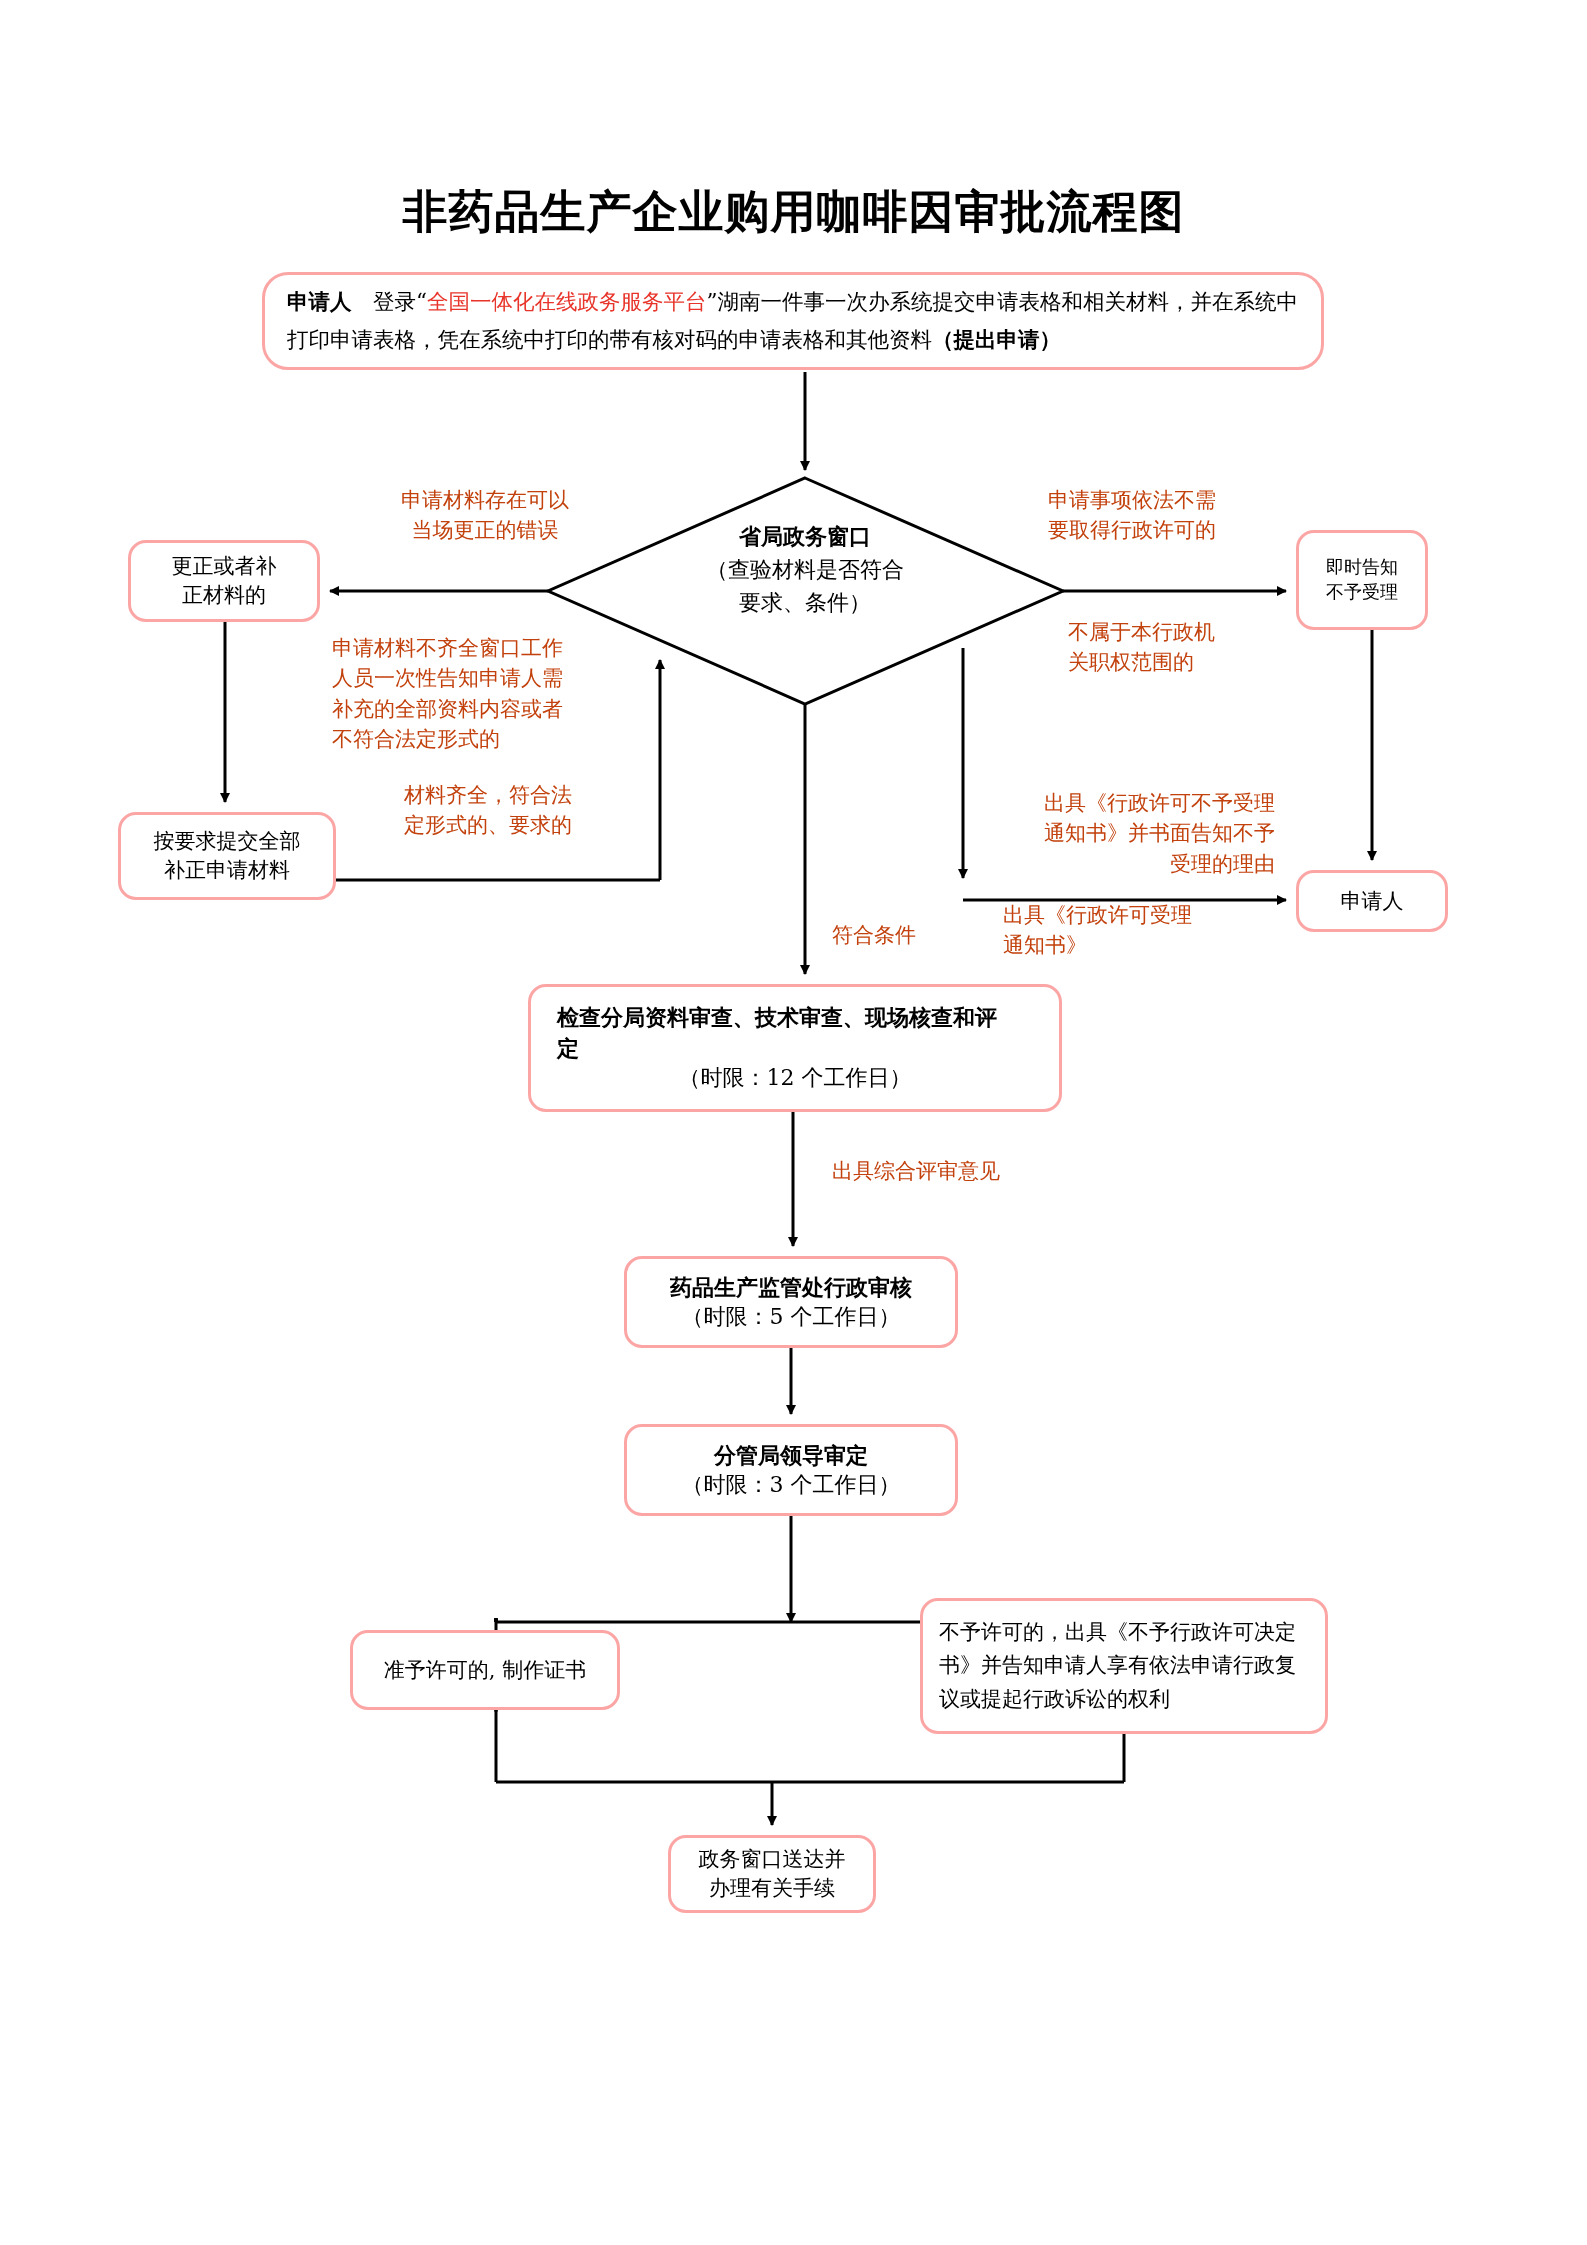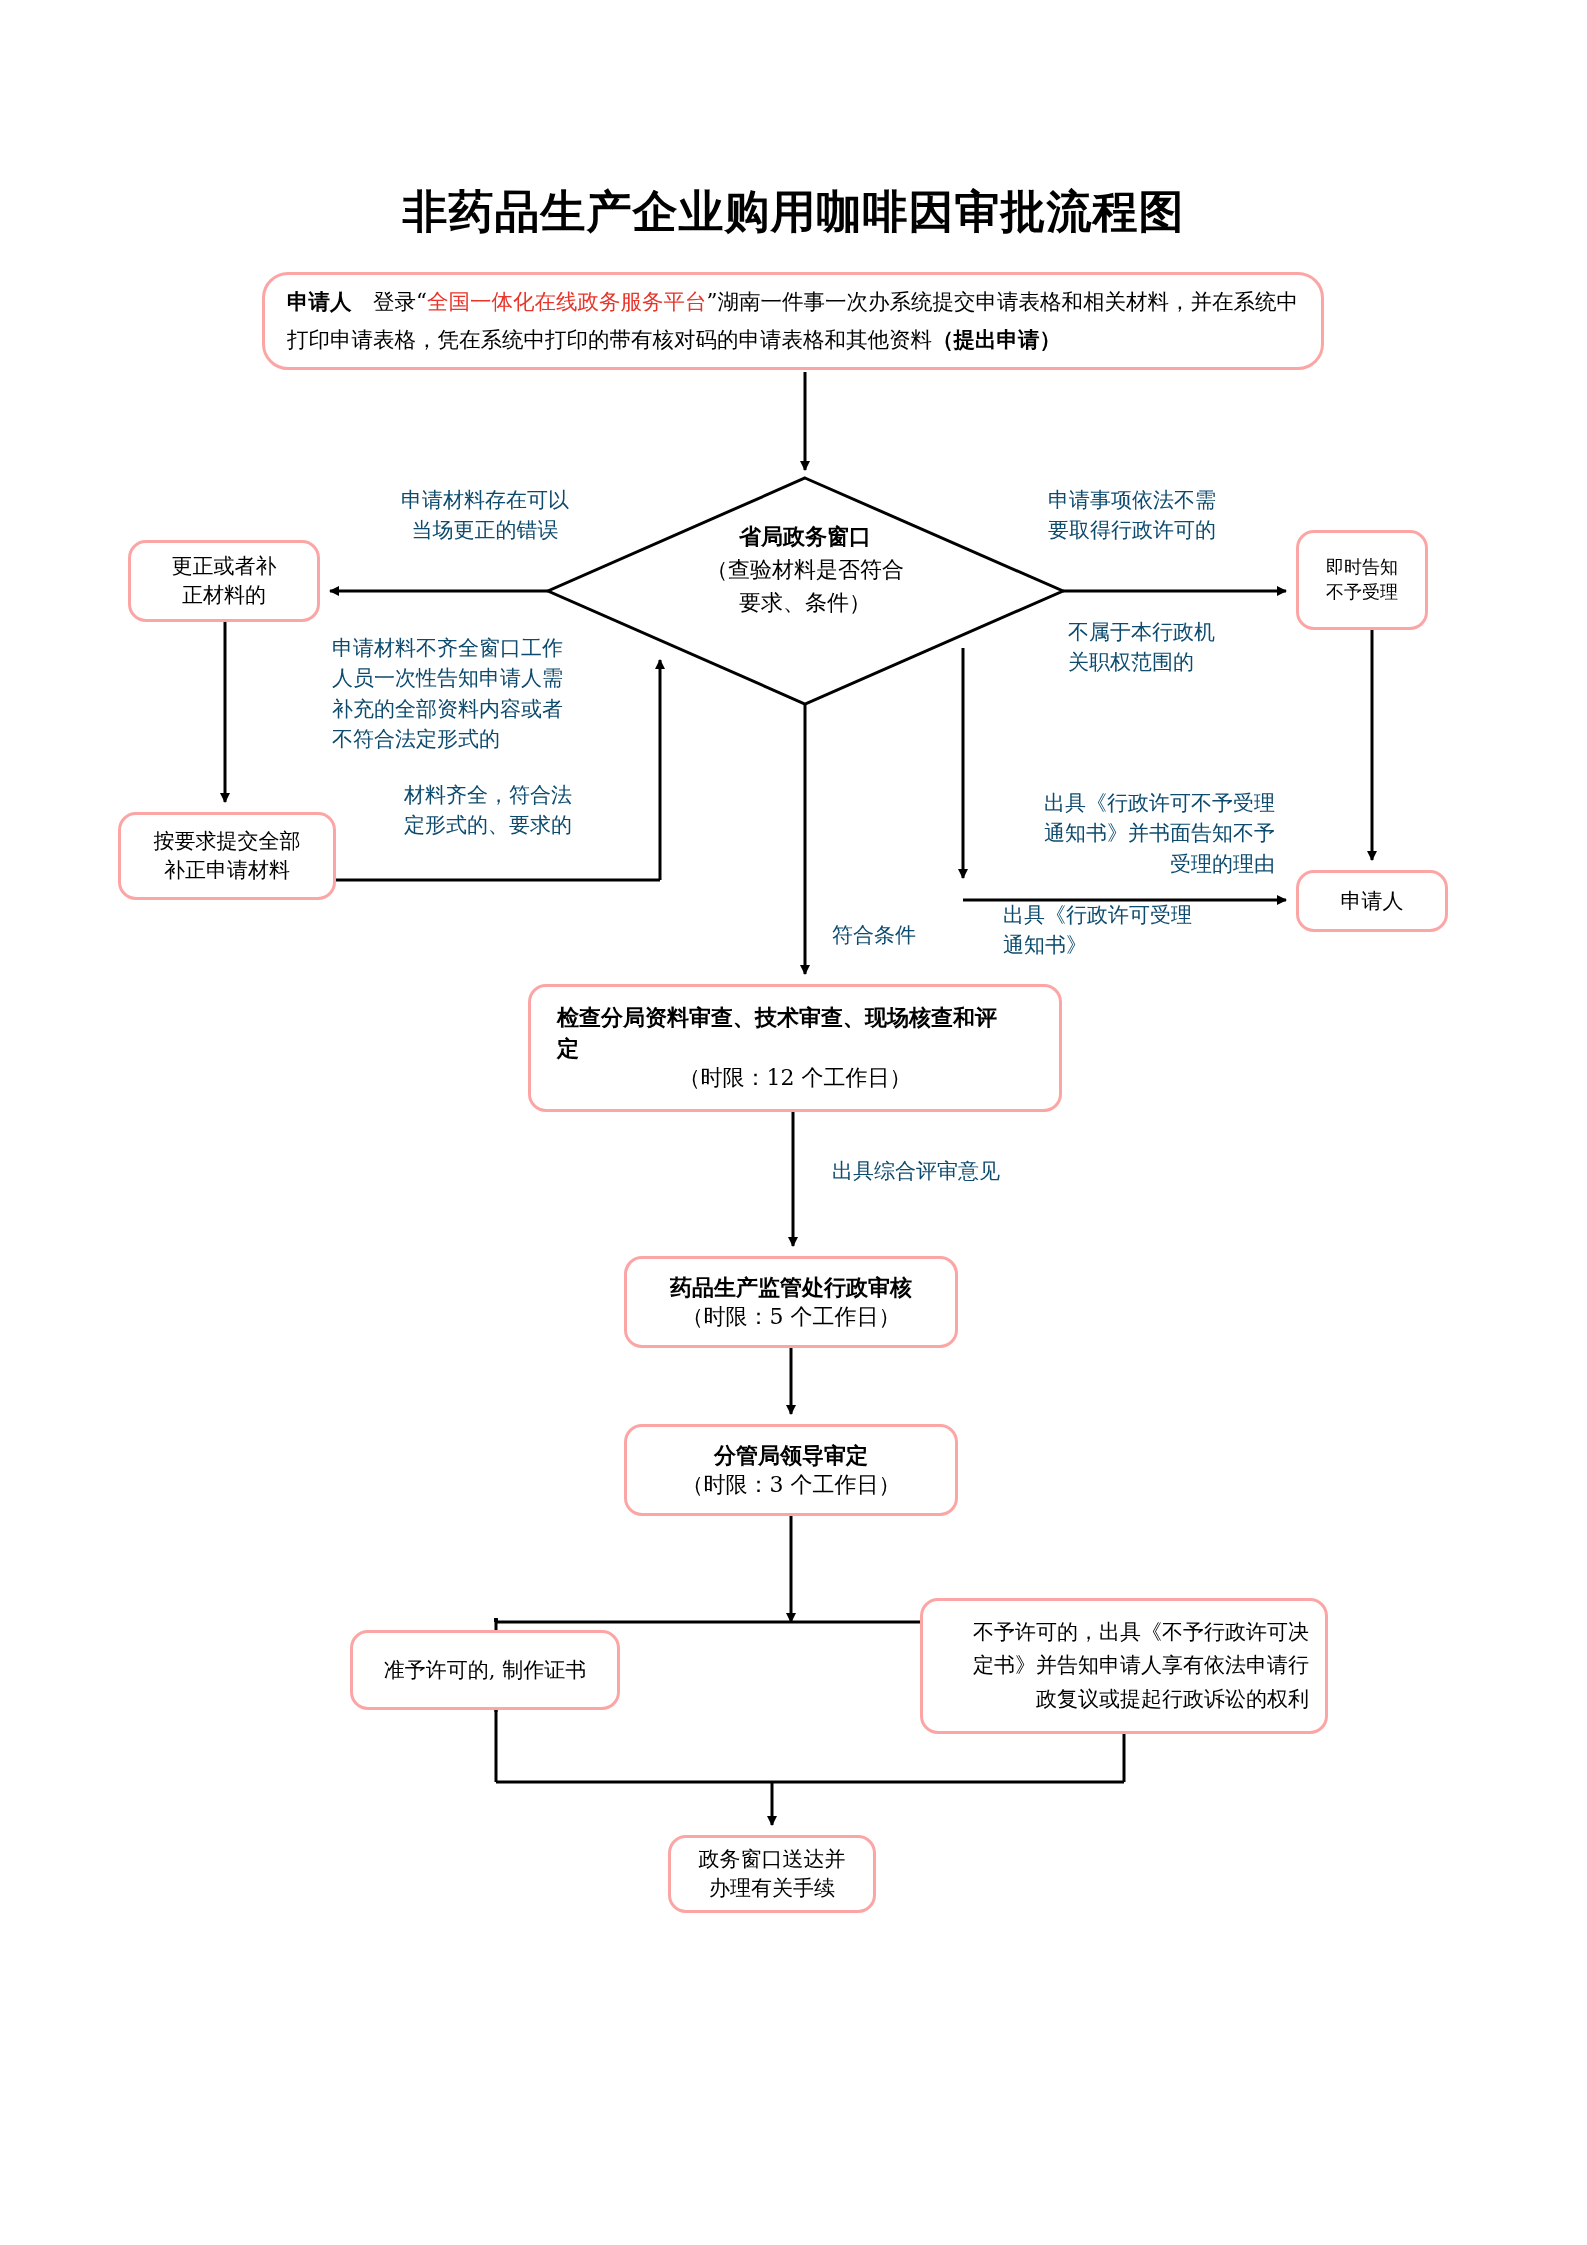--- a/index.html
+++ b/index.html
@@ -79,35 +79,35 @@
     line-height: 1.5;
     color: #000000;
   }
 
   
   .edge-label {
     position: absolute;
     font-family: "DejaVu Serif", "Liberation Serif", serif;
     font-size: 21px;
     line-height: 1.45;
-    color: #0c4a6e;
+    color: #c2410c;
     white-space: pre-line;
   }
 
   
   #box-correct        { left: 128px;  top: 540px;  width: 192px; height: 82px;  font-size: 21px; }
   #box-resubmit       { left: 118px;  top: 812px;  width: 218px; height: 88px;  font-size: 21px; }
   #box-notify-reject  { left: 1296px; top: 530px;  width: 132px; height: 100px; font-size: 18px; }
   #box-applicant-2    { left: 1296px; top: 870px;  width: 152px; height: 62px;  font-size: 21px; }
   #box-inspection     { left: 528px;  top: 984px;  width: 534px; height: 128px; font-size: 22px; text-align: left; }
   #box-inspection .inner { padding: 0 26px; }
   #box-admin-review   { left: 624px;  top: 1256px; width: 334px; height: 92px;  font-size: 22px; }
   #box-leader-approve { left: 624px;  top: 1424px; width: 334px; height: 92px;  font-size: 22px; }
   #box-grant          { left: 350px;  top: 1630px; width: 270px; height: 80px;  font-size: 21px; }
-  #box-deny           { left: 920px;  top: 1598px; width: 408px; height: 136px; font-size: 21px; text-align: right; padding-left: 20px; }
+  #box-deny           { left: 920px;  top: 1598px; width: 408px; height: 136px; font-size: 21px; text-align: left; }
   #box-deny .inner    { padding: 0 16px; line-height: 1.58; }
   #box-deliver        { left: 668px;  top: 1835px; width: 208px; height: 78px;  font-size: 21px; }
 
   .lbl-correct-error      { left: 370px;  top: 485px;  width: 230px; text-align: center; }
   .lbl-incomplete         { left: 332px;  top: 633px;  width: 290px; }
   .lbl-complete           { left: 368px;  top: 780px;  width: 240px; text-align: center; }
   .lbl-no-permit-needed   { left: 1048px; top: 485px;  width: 240px; text-align: left; }
   .lbl-not-jurisdiction   { left: 1068px; top: 617px;  width: 230px; text-align: left; }
   .lbl-issue-reject       { left: 995px;  top: 788px;  width: 280px; text-align: right; }
   .lbl-issue-accept       { left: 1003px; top: 900px;  width: 250px; text-align: left; }

